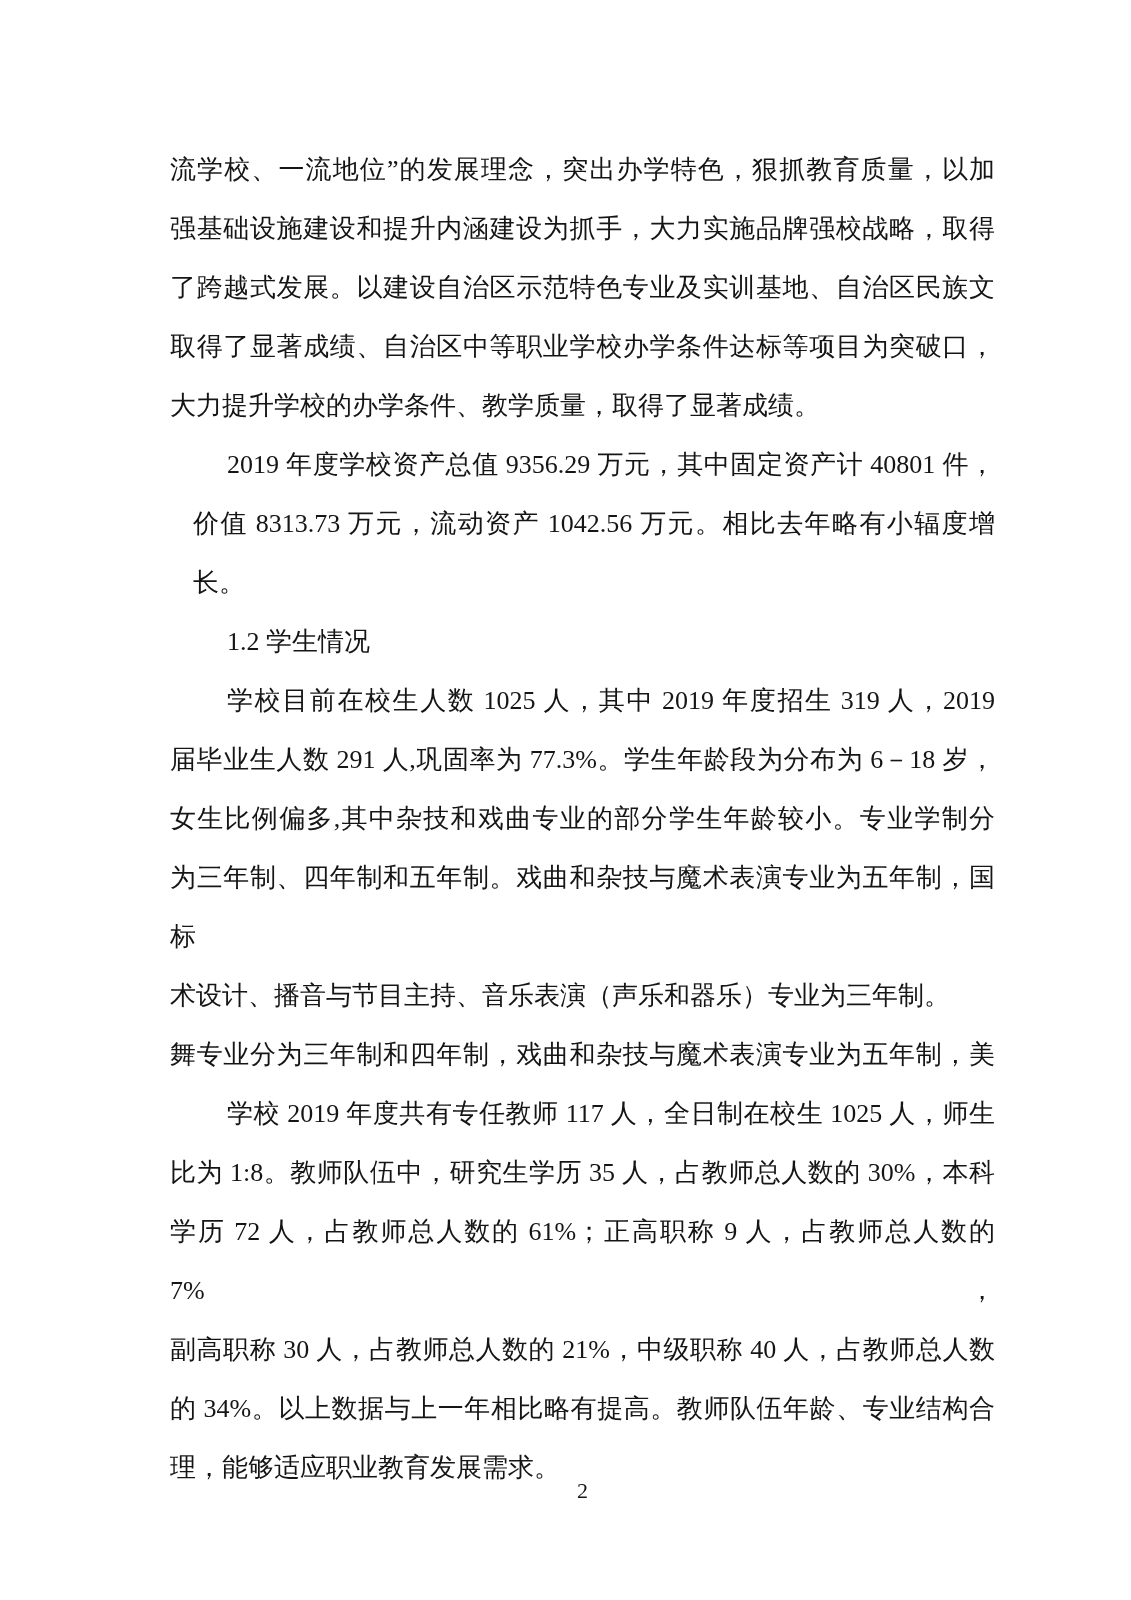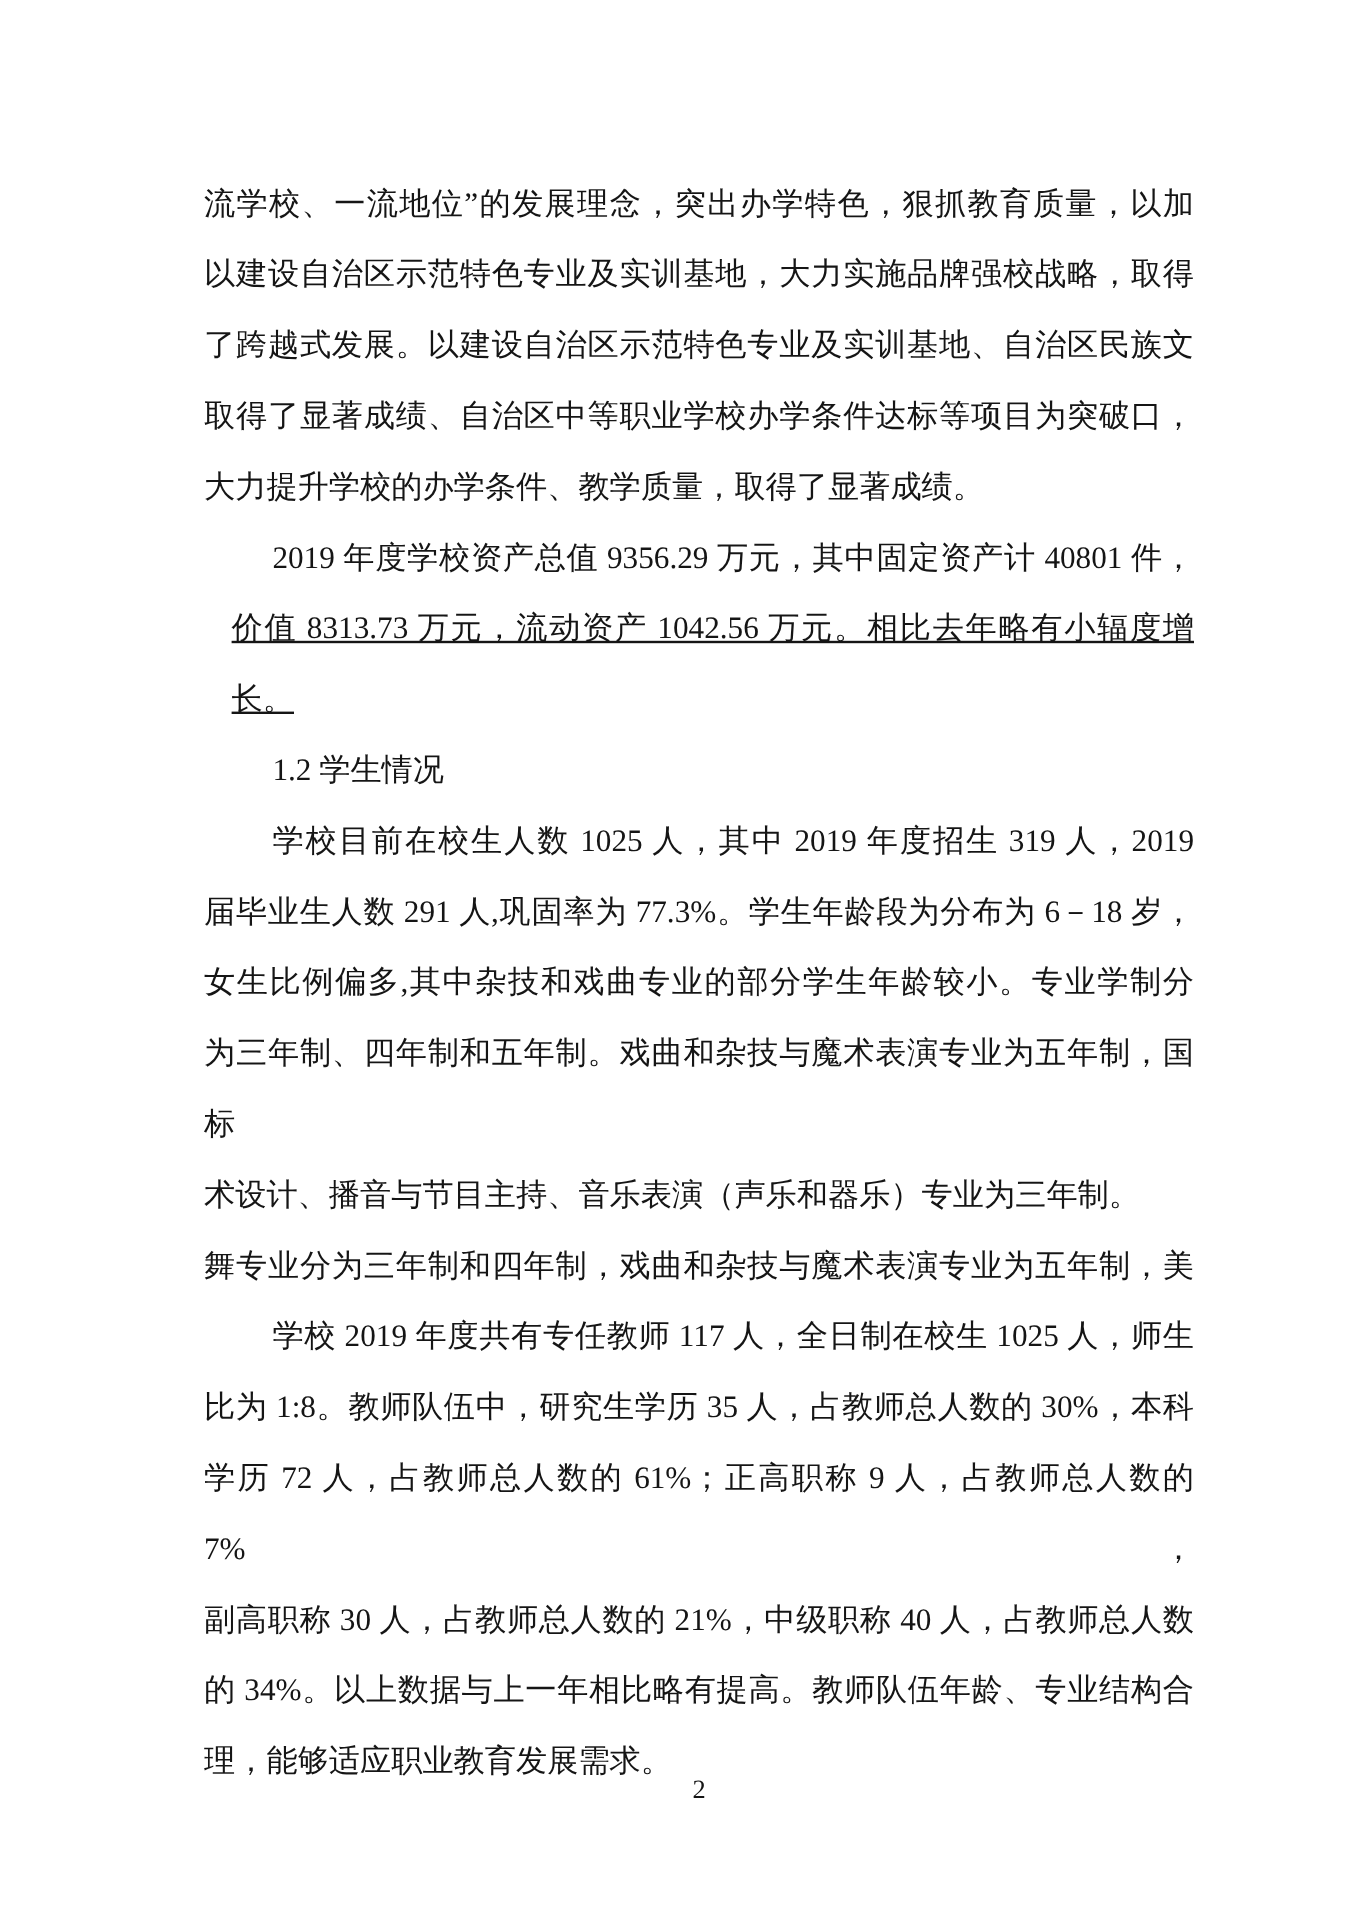--- a/index.html
+++ b/index.html
@@ -33,40 +33,39 @@
     text-align: justify;
     text-align-last: justify;
   }
   
   .line.indent {
     padding-left: 57px;
   }
   
   .line.indent-sm {
     padding-left: 23px;
-    text-decoration: underline;
   }
   .footer {
     position: absolute;
     left: 170px;
     top: 1476px;
     width: 825px;
     text-align: center;
     font-size: 22px;
     line-height: 30px;
     color: #151515;
   }
 </style>
 </head>
 <body>
 
 <div class="page">
   <div class="body-text" id="body-text">
       <div class="line full">流学校、一流地位”的发展理念，突出办学特色，狠抓教育质量，以加</div>
-      <div class="line full">以建设自治区示范特色专业及实训基地，大力实施品牌强校战略，取得</div>
+      <div class="line full">强基础设施建设和提升内涵建设为抓手，大力实施品牌强校战略，取得</div>
       <div class="line full">了跨越式发展。以建设自治区示范特色专业及实训基地、自治区民族文</div>
       <div class="line full">取得了显著成绩、自治区中等职业学校办学条件达标等项目为突破口，</div>
       <div class="line">大力提升学校的办学条件、教学质量，取得了显著成绩。</div>
       <div class="line full indent">2019 年度学校资产总值 9356.29 万元，其中固定资产计 40801 件，</div>
       <div class="line full indent-sm">价值 8313.73 万元，流动资产 1042.56 万元。相比去年略有小辐度增</div>
       <div class="line indent-sm">长。</div>
       <div class="line indent">1.2 学生情况</div>
       <div class="line full indent">学校目前在校生人数 1025 人，其中 2019 年度招生 319 人，2019</div>
       <div class="line full">届毕业生人数 291 人,巩固率为 77.3%。学生年龄段为分布为 6－18 岁，</div>
       <div class="line full">女生比例偏多,其中杂技和戏曲专业的部分学生年龄较小。专业学制分</div>

